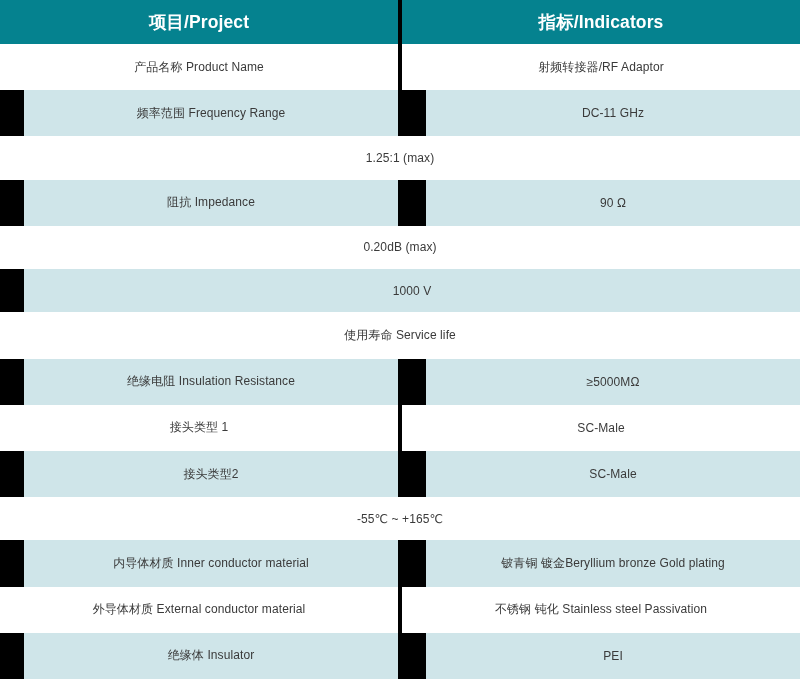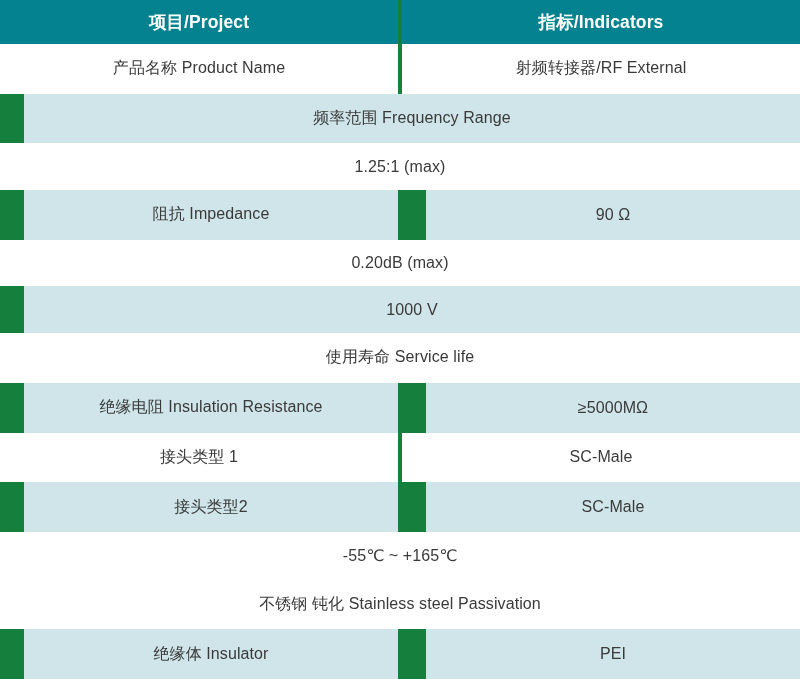--- a/index.html
+++ b/index.html
@@ -8,38 +8,38 @@
   }
   body {
     font-family: "Liberation Sans", "DejaVu Sans", sans-serif;
     background: #ffffff;
   }
   .spec-table {
     width: 800px;
     height: 679px;
     display: flex;
     flex-direction: column;
-    background: #15803d;
+    background: #000000;
     overflow: hidden;
   }
   .row {
     display: flex;
     flex: 1 1 auto;
     column-gap: 4px; 
   }
   .row.header-row {
     flex: 0 0 44px;
   }
   .cell {
     flex: 1 1 0;
     display: flex;
     align-items: center;
     justify-content: center;
     text-align: center;
-    font-size: 16px;
+    font-size: 12px;
     color: var(--body-text, #3a3a3a);
     background: var(--row-bg, #ffffff);
     padding: 0 10px;
     box-sizing: border-box;
     letter-spacing: 0.1px;
   }
   .header-row .cell {
     background: var(--header-bg, #05828F);
     color: var(--header-text, #ffffff);
     font-weight: bold;
@@ -54,25 +54,26 @@
 <body>
 
 <div class="spec-table">
   <div class="row header-row">
     <div class="cell">项目/Project</div>
     <div class="cell">指标/Indicators</div>
   </div>
 
   <div class="row">
     <div class="cell">产品名称 Product Name</div>
-    <div class="cell">射频转接器/RF External</div>
+    <div class="cell">射频转接器/RF Adaptor</div>
   </div>
 
   <div class="row alt">
     <div class="cell">频率范围 Frequency Range</div>
+    <div class="cell">DC-11 GHz</div>
   </div>
 
   <div class="row">
     <div class="cell">1.25:1 (max)</div>
   </div>
 
   <div class="row alt">
     <div class="cell">阻抗 Impedance</div>
     <div class="cell">90 Ω</div>
   </div>
@@ -101,22 +102,27 @@
 
   <div class="row alt">
     <div class="cell">接头类型2</div>
     <div class="cell">SC-Male</div>
   </div>
 
   <div class="row">
     <div class="cell">-55℃ ~ +165℃</div>
   </div>
 
+  <div class="row alt">
+    <div class="cell">内导体材质 Inner conductor material</div>
+    <div class="cell">铍青铜 镀金Beryllium bronze Gold plating</div>
+  </div>
 
   <div class="row">
+    <div class="cell">外导体材质 External conductor material</div>
     <div class="cell">不锈钢 钝化 Stainless steel Passivation</div>
   </div>
 
   <div class="row alt">
     <div class="cell">绝缘体 Insulator</div>
     <div class="cell">PEI</div>
   </div>
 </div>
 
 </body></html>

